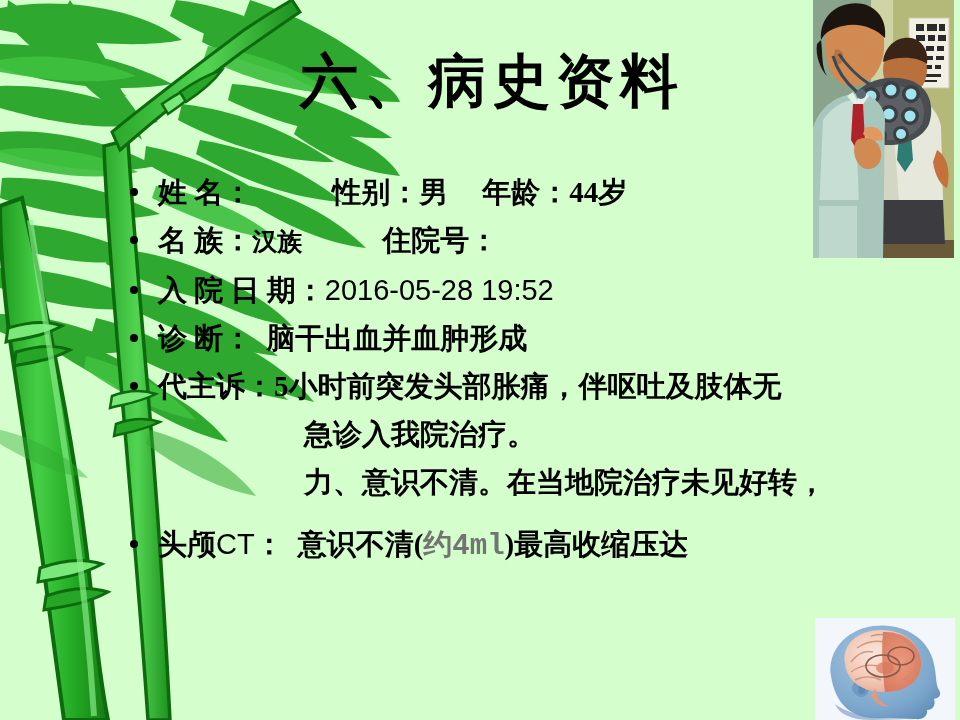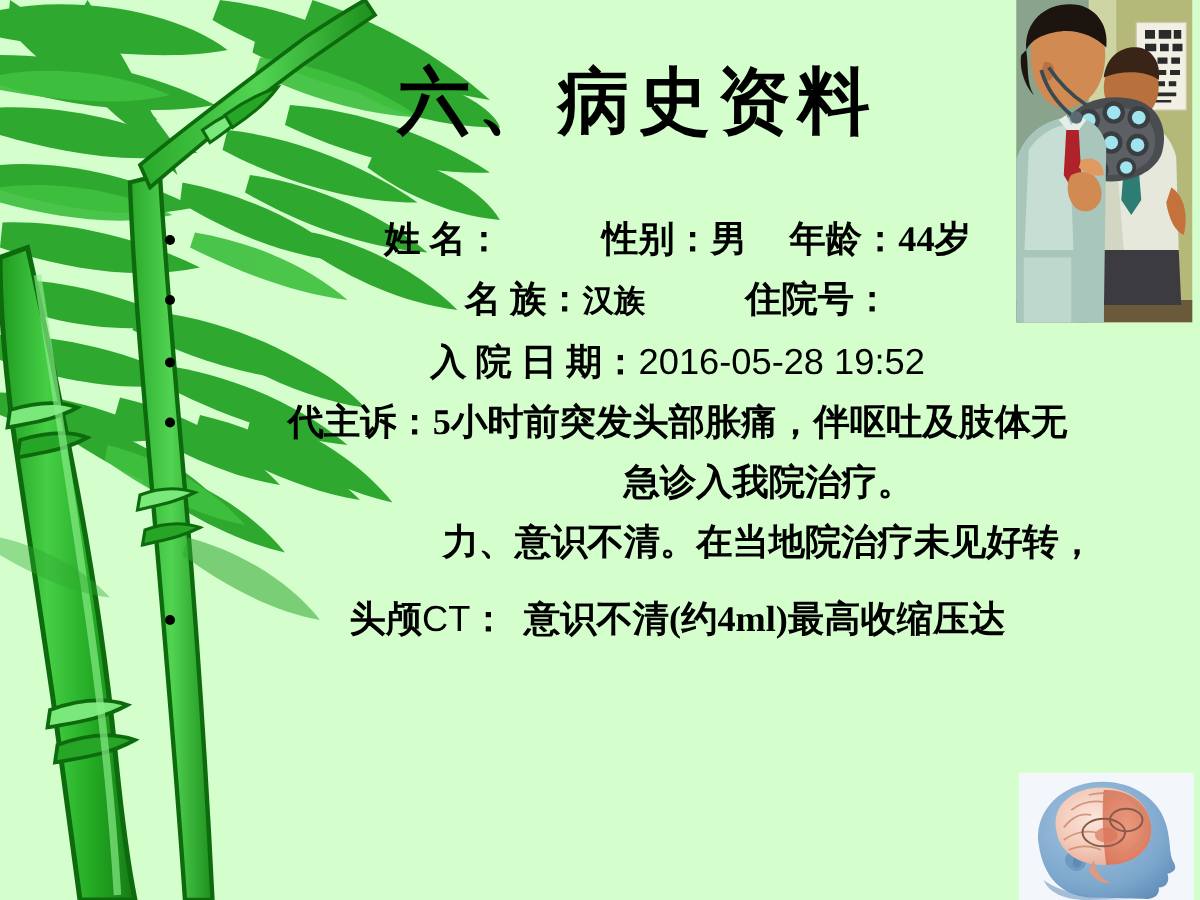--- a/index.html
+++ b/index.html
@@ -13,21 +13,20 @@
     overflow: hidden;
     font-family: "Liberation Serif", "DejaVu Serif", serif;
     background: #d4ffcc;
   }
   #slide {
     position: relative;
     width: 960px;
     height: 720px;
     background: #d4ffcc;
     overflow: hidden;
-    text-align: center;
   }
 
   
   #bamboo {
     position: absolute;
     left: 0;
     top: 0;
     width: 400px;
     height: 720px;
     pointer-events: none;
@@ -95,21 +94,21 @@
     color: #000000;
     font-family: "Liberation Serif", "DejaVu Serif", serif;
     font-size: 29px;
     font-weight: 700;
     line-height: 48px;
     white-space: nowrap;
   }
   .sp-sm { display: inline-block; width: 14px; }
   .sp-md { display: inline-block; width: 34px; }
   .sp-lg { display: inline-block; width: 80px; }
-  .red { color: #000000; }
+  .red { color: #737373; font-family: Liberation Mono, monospace; }
   .latin { font-family: "Liberation Sans", "DejaVu Sans", sans-serif; font-weight: 400; letter-spacing: 0px; }
 
   
   #eye-exam {
     position: absolute;
     left: 813px;
     top: 0px;
     width: 141px;
     height: 258px;
   }
@@ -225,20 +224,23 @@
     </div>
 
     <div class="bullet-row">
       <span class="dot"></span><span class="bullet-text">名 族：</span><span class="bullet-text" style="font-size:25px">汉族</span><span class="sp-lg"></span><span class="bullet-text">住院号：</span>
     </div>
 
     <div class="bullet-row">
       <span class="dot"></span><span class="bullet-text">入 院 日 期：</span><span class="bullet-text latin">2016-05-28  19:52</span>
     </div>
 
+    <div class="bullet-row">
+      <span class="dot"></span><span class="bullet-text">诊  断：</span><span class="sp-sm"></span><span class="bullet-text">脑干出血并血肿形成</span>
+    </div>
 
     <div class="bullet-row">
       <span class="dot"></span><span class="bullet-text">代主诉：</span><span class="bullet-text">5小时前突发头部胀痛，伴呕吐及肢体无</span>
     </div>
     <div class="cont-row">急诊入我院治疗。</div>
     <div class="cont-row">力、意识不清。在当地院治疗未见好转，</div>
 
     <div class="bullet-row" style="margin-top:14px">
       <span class="dot"></span><span class="bullet-text">头颅</span><span class="bullet-text latin">CT</span><span class="bullet-text">：</span><span class="sp-sm"></span><span class="bullet-text">意识不清(</span><span class="bullet-text red">约4ml</span><span class="bullet-text">)最高收缩压达</span>
     </div>

